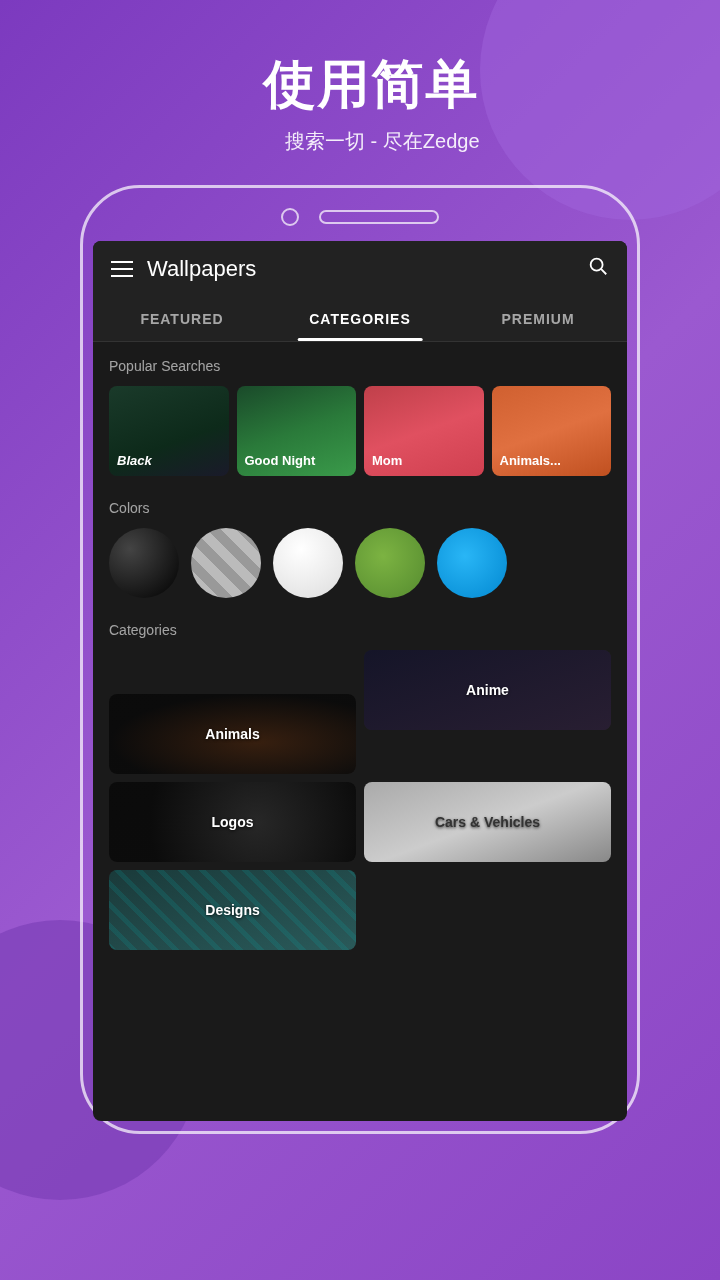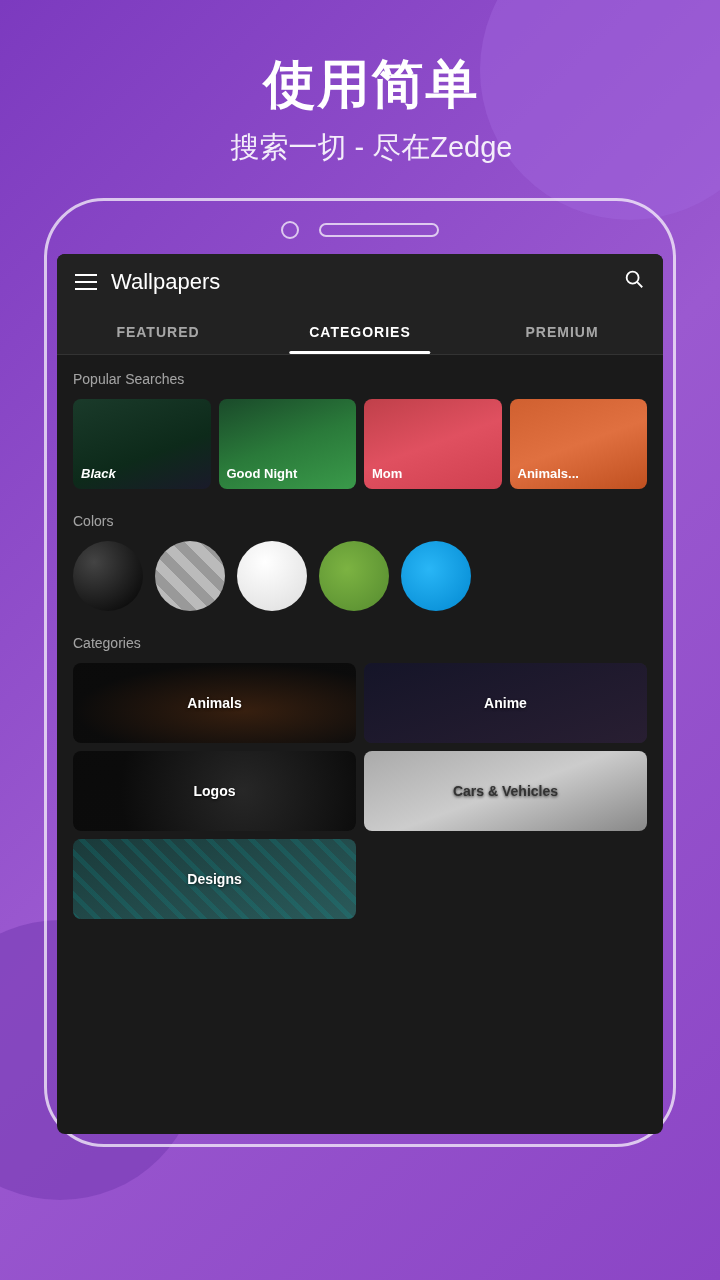--- a/index.html
+++ b/index.html
@@ -45,30 +45,30 @@
       margin-left: 23px;
     }
     .header-title {
       color: white;
       font-size: 52px;
       font-weight: bold;
       letter-spacing: 2px;
     }
     .header-subtitle {
       color: rgba(255,255,255,0.9);
-      font-size: 29px;
+      font-size: 20px;
       margin-top: 8px;
       text-align: right;
     }
 
     
     .phone-frame {
       position: relative;
       z-index: 10;
-      width: 632px;
+      width: 560px;
       background: transparent;
       border: 3px solid rgba(255,255,255,0.7);
       border-radius: 60px;
       padding: 20px 10px 10px 10px;
       display: flex;
       flex-direction: column;
       align-items: flex-start;
     }
 
     
@@ -279,20 +279,21 @@
     .category-label {
       color: white;
       font-size: 14px;
       font-weight: 700;
       position: relative;
       z-index: 1;
       text-shadow: 0 1px 3px rgba(0,0,0,0.7);
     }
     .cat-animals {
       background: linear-gradient(160deg, #1a1a1a 0%, #2a2a2a 100%);
+      margin-top: 44px;
     }
     .cat-anime {
       background: linear-gradient(160deg, #1a1a2a 0%, #2a2030 100%);
     }
     .cat-bollywood {
       background: linear-gradient(160deg, #cc2266 0%, #ff3399 100%);
     }
     .cat-logos {
       background: linear-gradient(160deg, #1a1a1a 0%, #2a2a2a 100%);
     }

